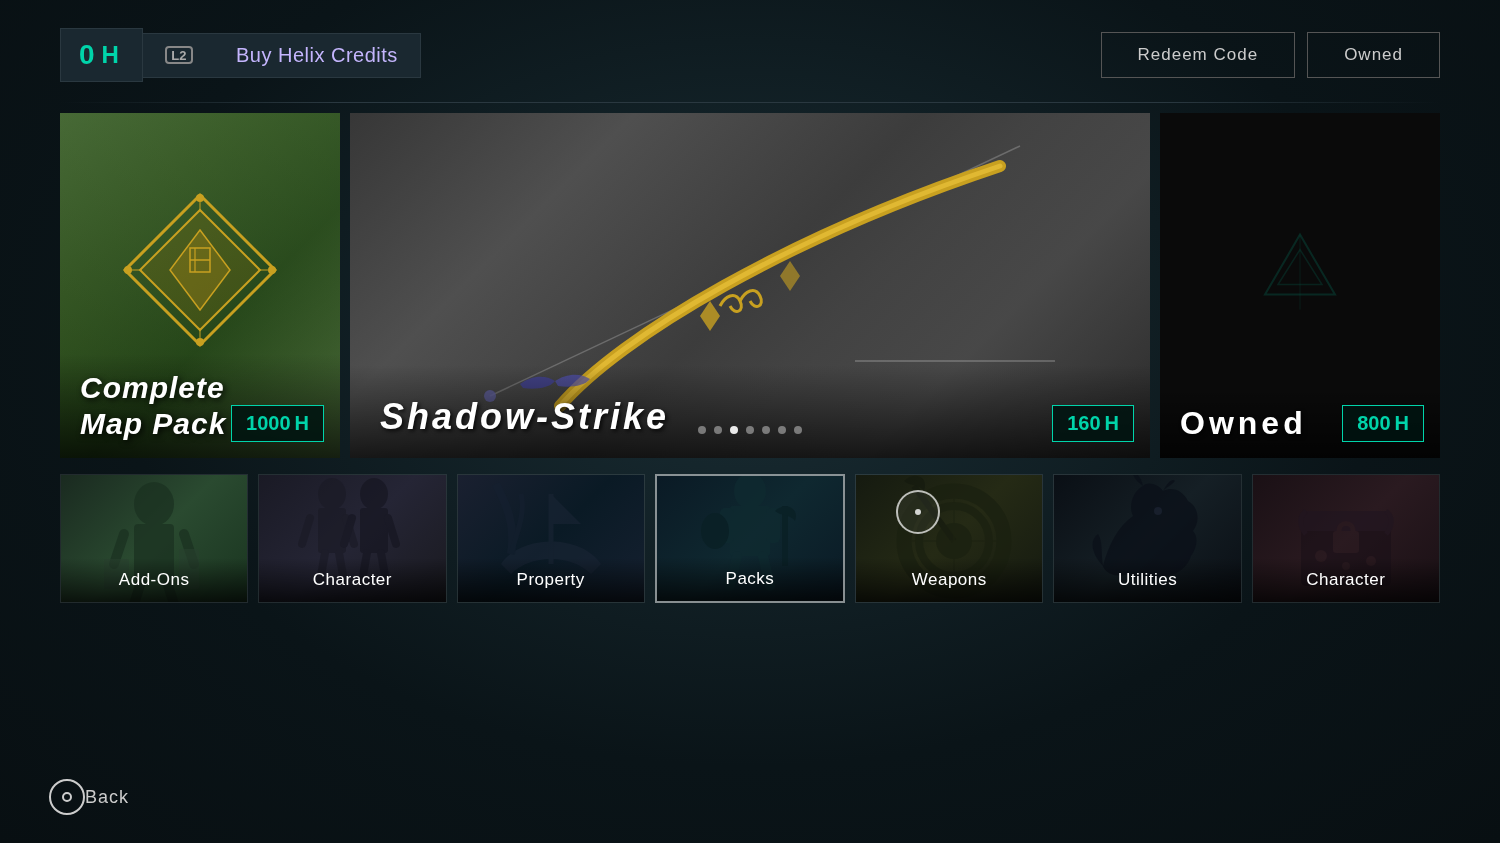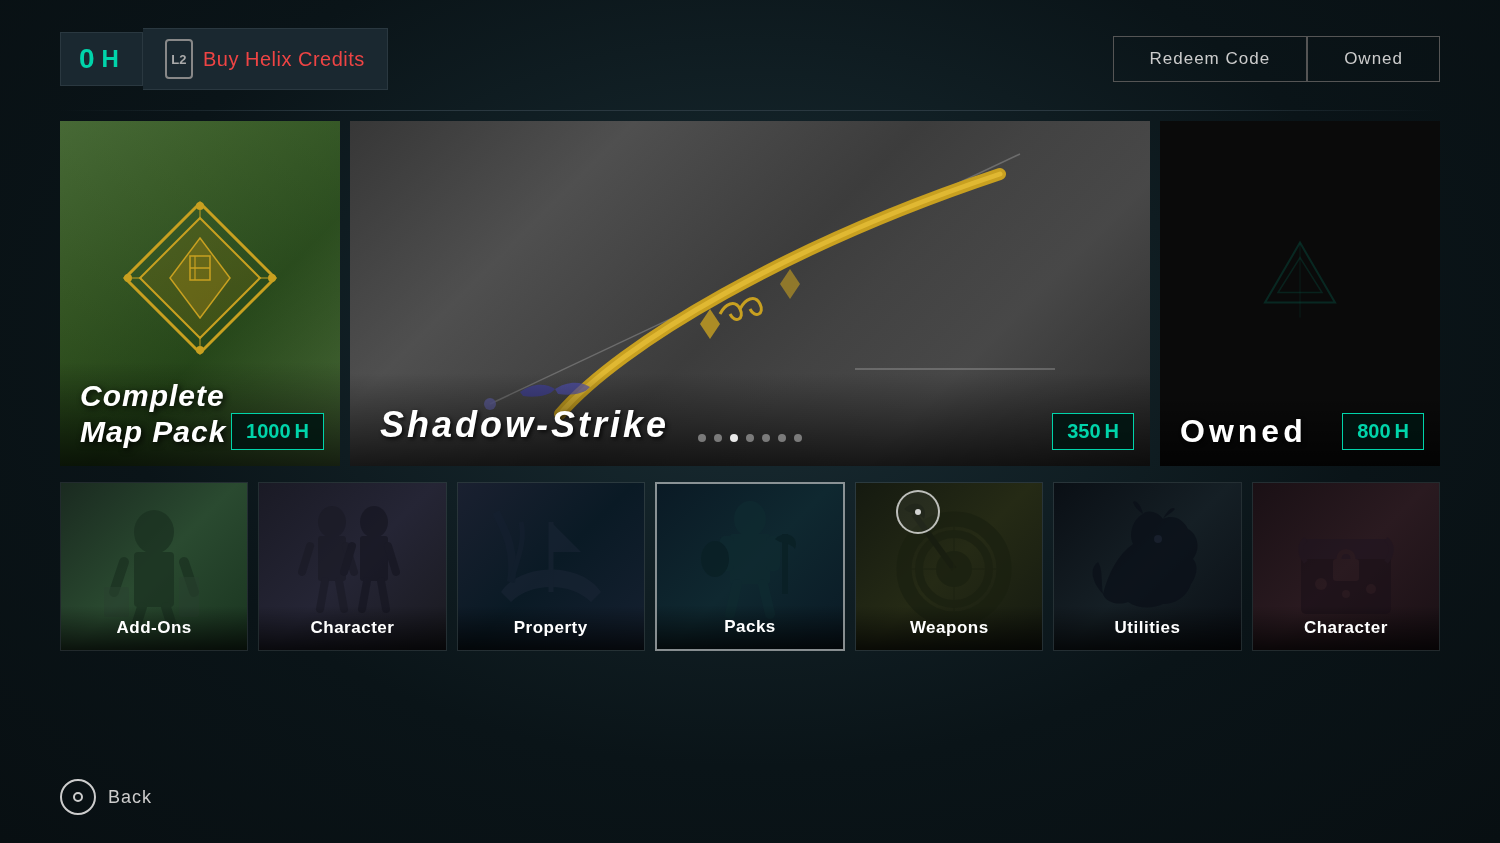--- a/index.html
+++ b/index.html
@@ -75,39 +75,41 @@
       gap: 10px;
       background: #1a2830;
       border: 1px solid #2a3840;
       border-left: none;
       padding: 10px 22px;
       cursor: pointer;
     }
 
     .l2-badge {
       width: 28px;
-      height: 40px;
+      height: 18px;
       border: 2px solid #888;
       border-radius: 4px;
       display: flex;
       align-items: center;
       justify-content: center;
       font-size: 13px;
       color: #aaa;
       font-weight: bold;
     }
 
     .buy-credits-text {
-      color: #ef4444;
+      color: #c4b5fd;
       font-size: 20px;
       letter-spacing: 0.5px;
+      margin-left: 33px;
     }
 
     .header-right {
       display: flex;
+      gap: 12px;
     }
 
     .header-btn {
       background: transparent;
       border: 1px solid #555;
       color: #ccc;
       padding: 12px 36px;
       font-size: 17px;
       letter-spacing: 1px;
       cursor: pointer;
@@ -266,26 +268,25 @@
 
     
     .category-section {
       padding: 16px 60px 0 60px;
       display: flex;
       gap: 10px;
     }
 
     .category-item {
       flex: 1;
-      height: 169px;
+      height: 129px;
       position: relative;
       overflow: hidden;
       cursor: pointer;
       border: 1px solid rgba(255,255,255,0.1);
-      font-weight: bold;
     }
 
     .category-item.selected {
       border: 2px solid rgba(255,255,255,0.5);
     }
 
     .category-bg {
       position: absolute;
       inset: 0;
       background-size: cover;
@@ -335,24 +336,23 @@
       width: 6px;
       height: 6px;
       border-radius: 50%;
       background: rgba(255,255,255,0.8);
     }
 
     
     .back-button {
       position: absolute;
       bottom: 28px;
-      left: 60px;
-      display: flex;
-      align-items: center;
-      gap: 12px;
+      left: 49px;
+      display: flex;
+      align-items: center;
       cursor: pointer;
     }
 
     .back-circle {
       width: 36px;
       height: 36px;
       border: 2px solid #ccc;
       border-radius: 50%;
       display: flex;
       align-items: center;
@@ -490,21 +490,21 @@
 
           <line x1="415" y1="225" x2="615" y2="225" stroke="rgba(255,255,255,0.4)" stroke-width="1"></line>
         </svg>
       </div>
 
       <div class="card-label" style="padding:20px 30px">
         <div class="card-title shadow-strike-title">Shadow-Strike</div>
       </div>
 
       <div class="price-tag">
-        <span>350</span>
+        <span>160</span>
         <span> H</span>
       </div>
 
       <div class="carousel-dots">
         <div class="dot"></div>
         <div class="dot"></div>
         <div class="dot active"></div>
         <div class="dot"></div>
         <div class="dot"></div>
         <div class="dot"></div>

